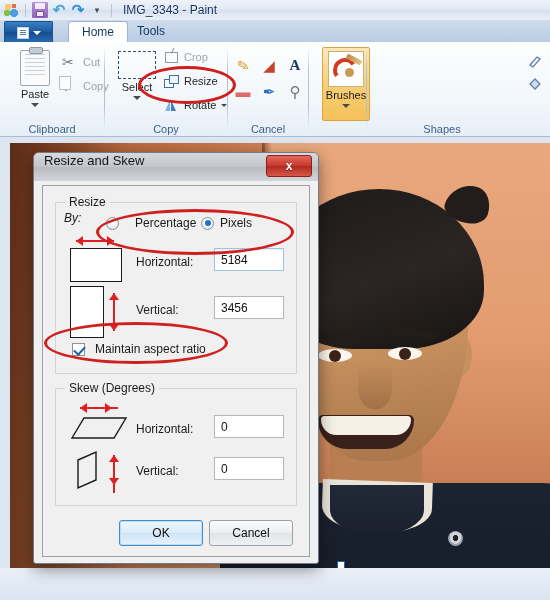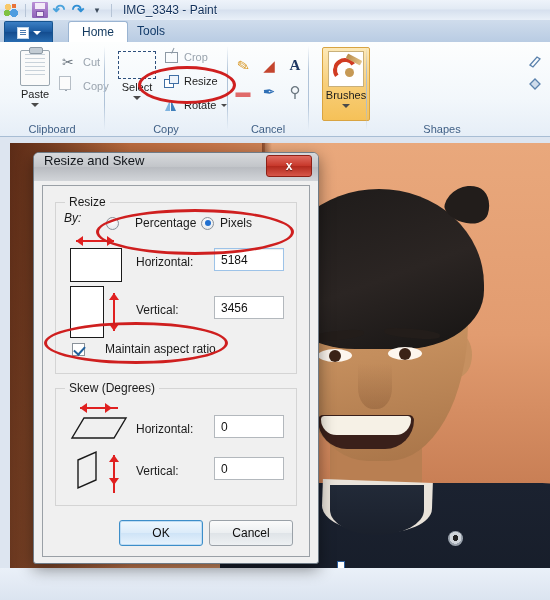--- a/index.html
+++ b/index.html
@@ -453,21 +453,21 @@
         <div class="rect-tall"></div>
         <div class="arrow-v">
             <i></i>
           </div>
       </div>
       <div class="row" style="left:80px;top:100px;">
         <span class="lbl">Vertical:</span>
       </div>
       <div class="tbox" style="position:absolute;left:158px;top:93px;width:70px;height:23px;">3456</div>
 
-      <div class="row" style="left:16px;top:139px;gap:20px;">
+      <div class="row" style="left:16px;top:139px;gap:10px;">
         <span class="cbx on"></span>
         <span class="lbl">Maintain aspect ratio</span>
       </div>
     </div>
 
     <div class="gbox" style="left:12px;top:202px;width:240px;height:116px;">
       <span class="cap">Skew (Degrees)</span>
 
       <div class="ic-h" style="left:14px;top:14px;">
         <div class="arrow-h" style="width:32px;margin:0 0 1px 10px;">

